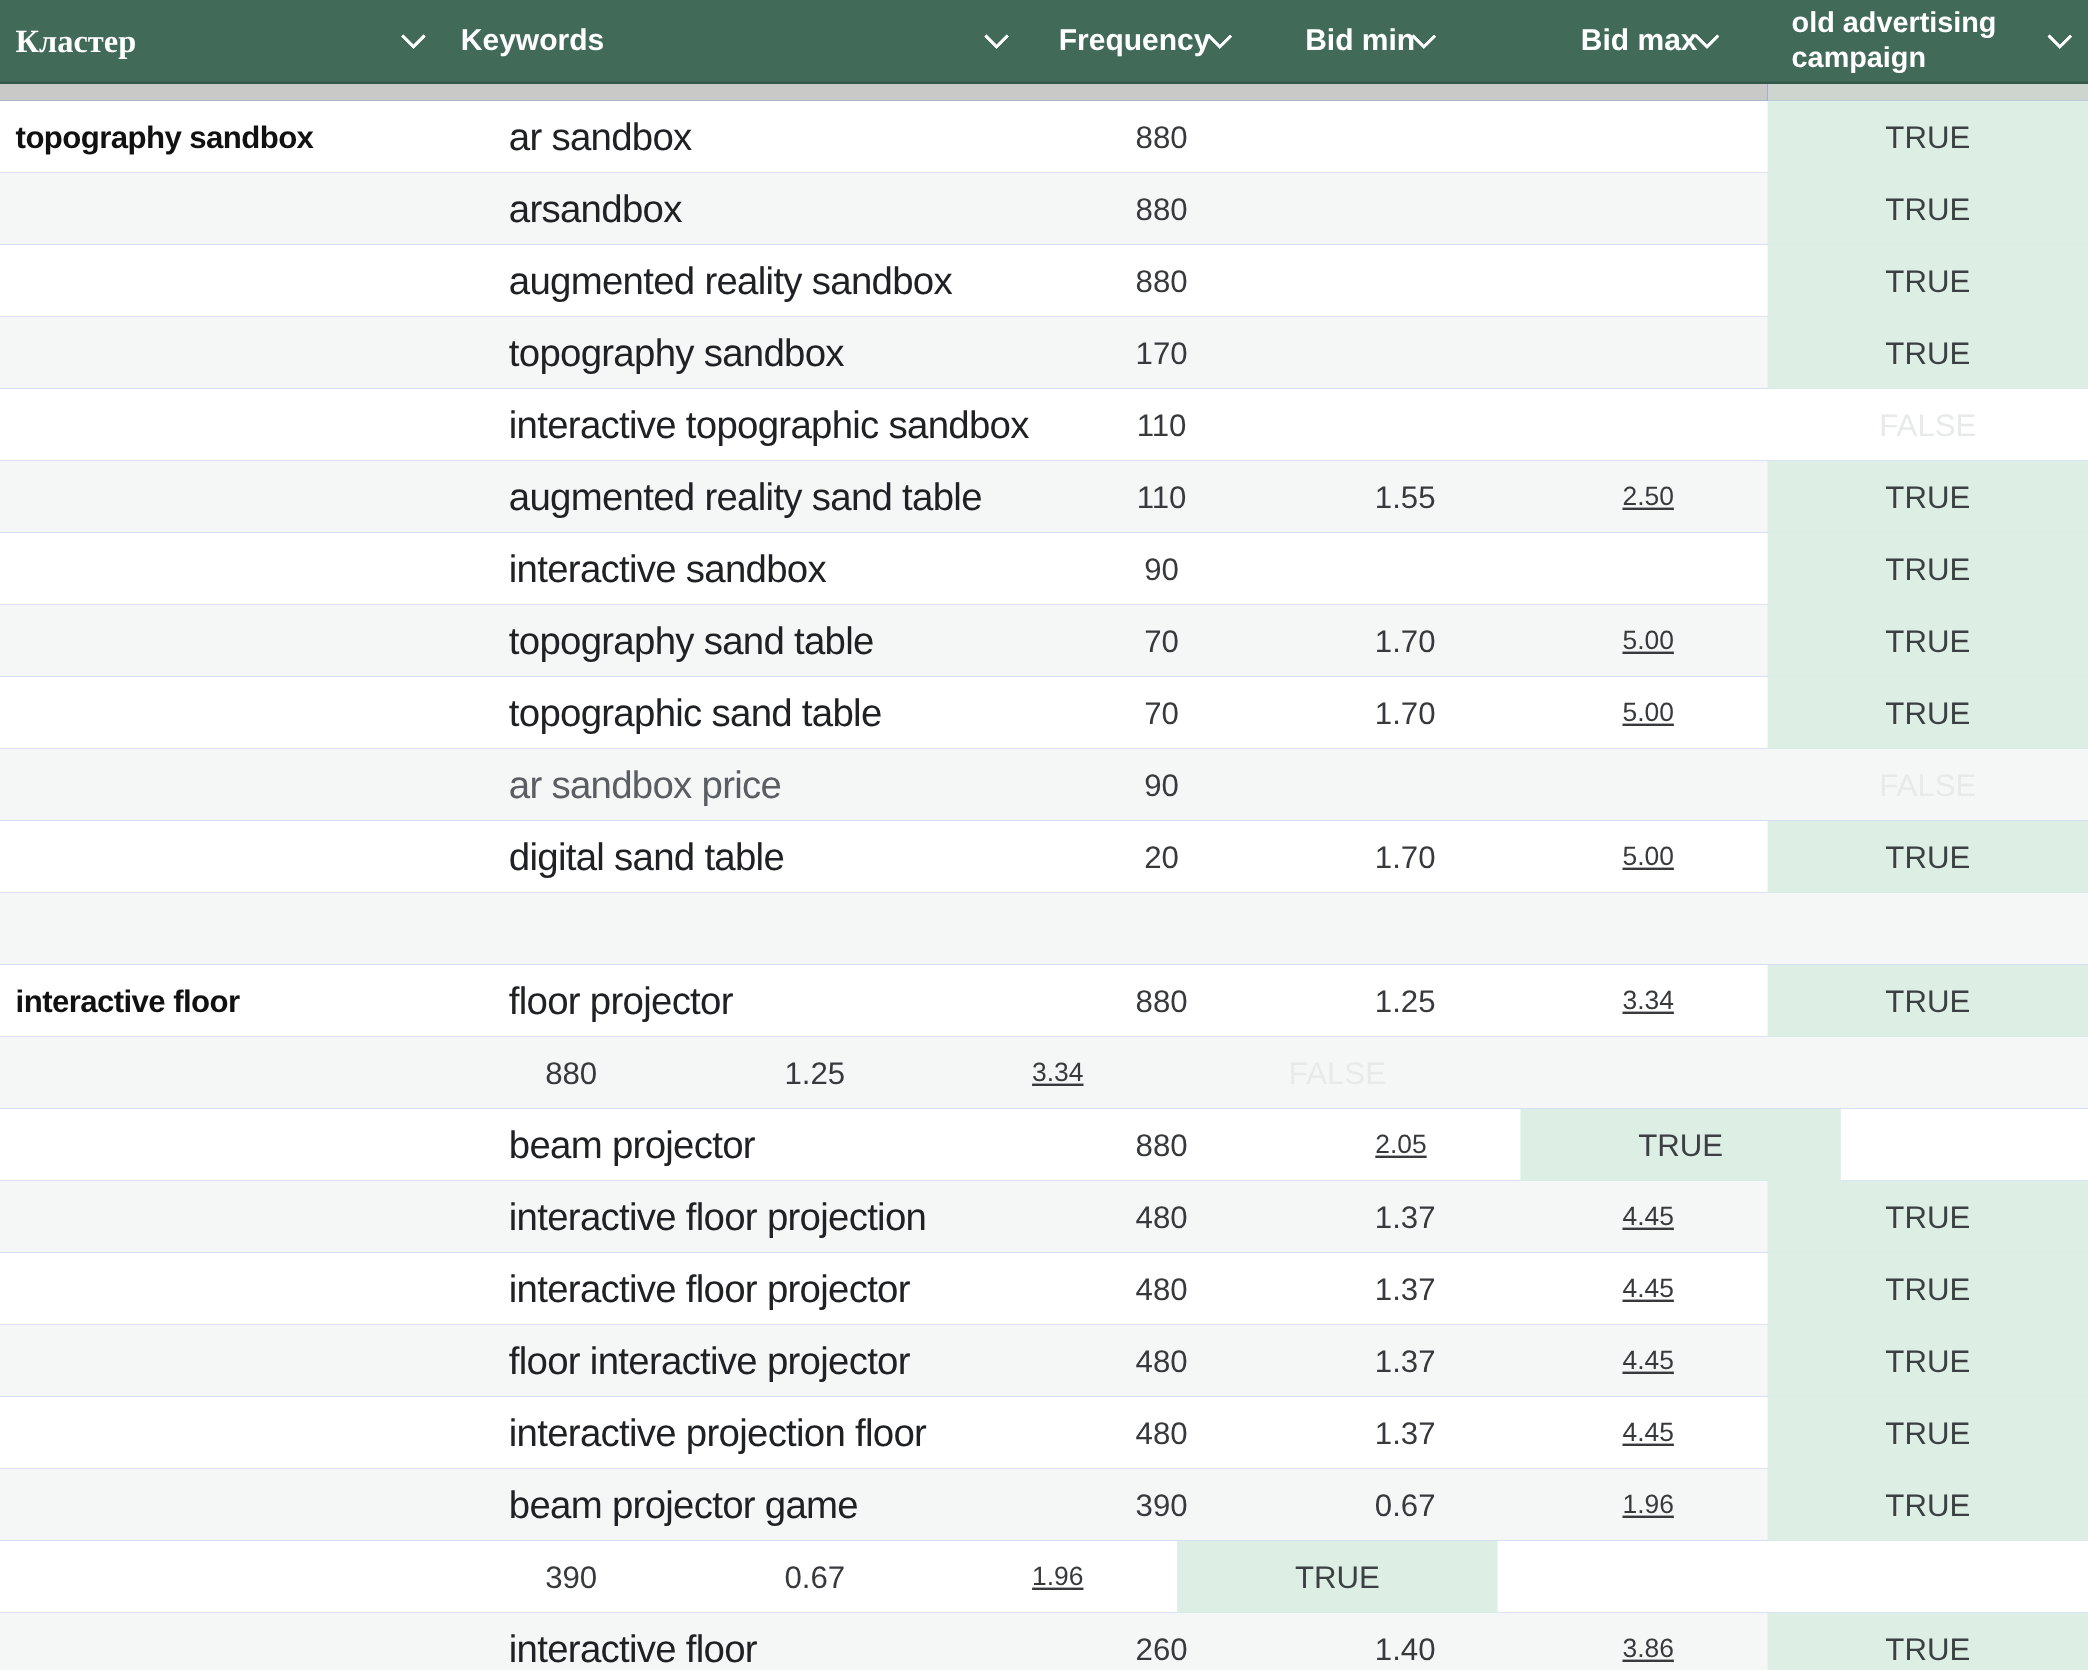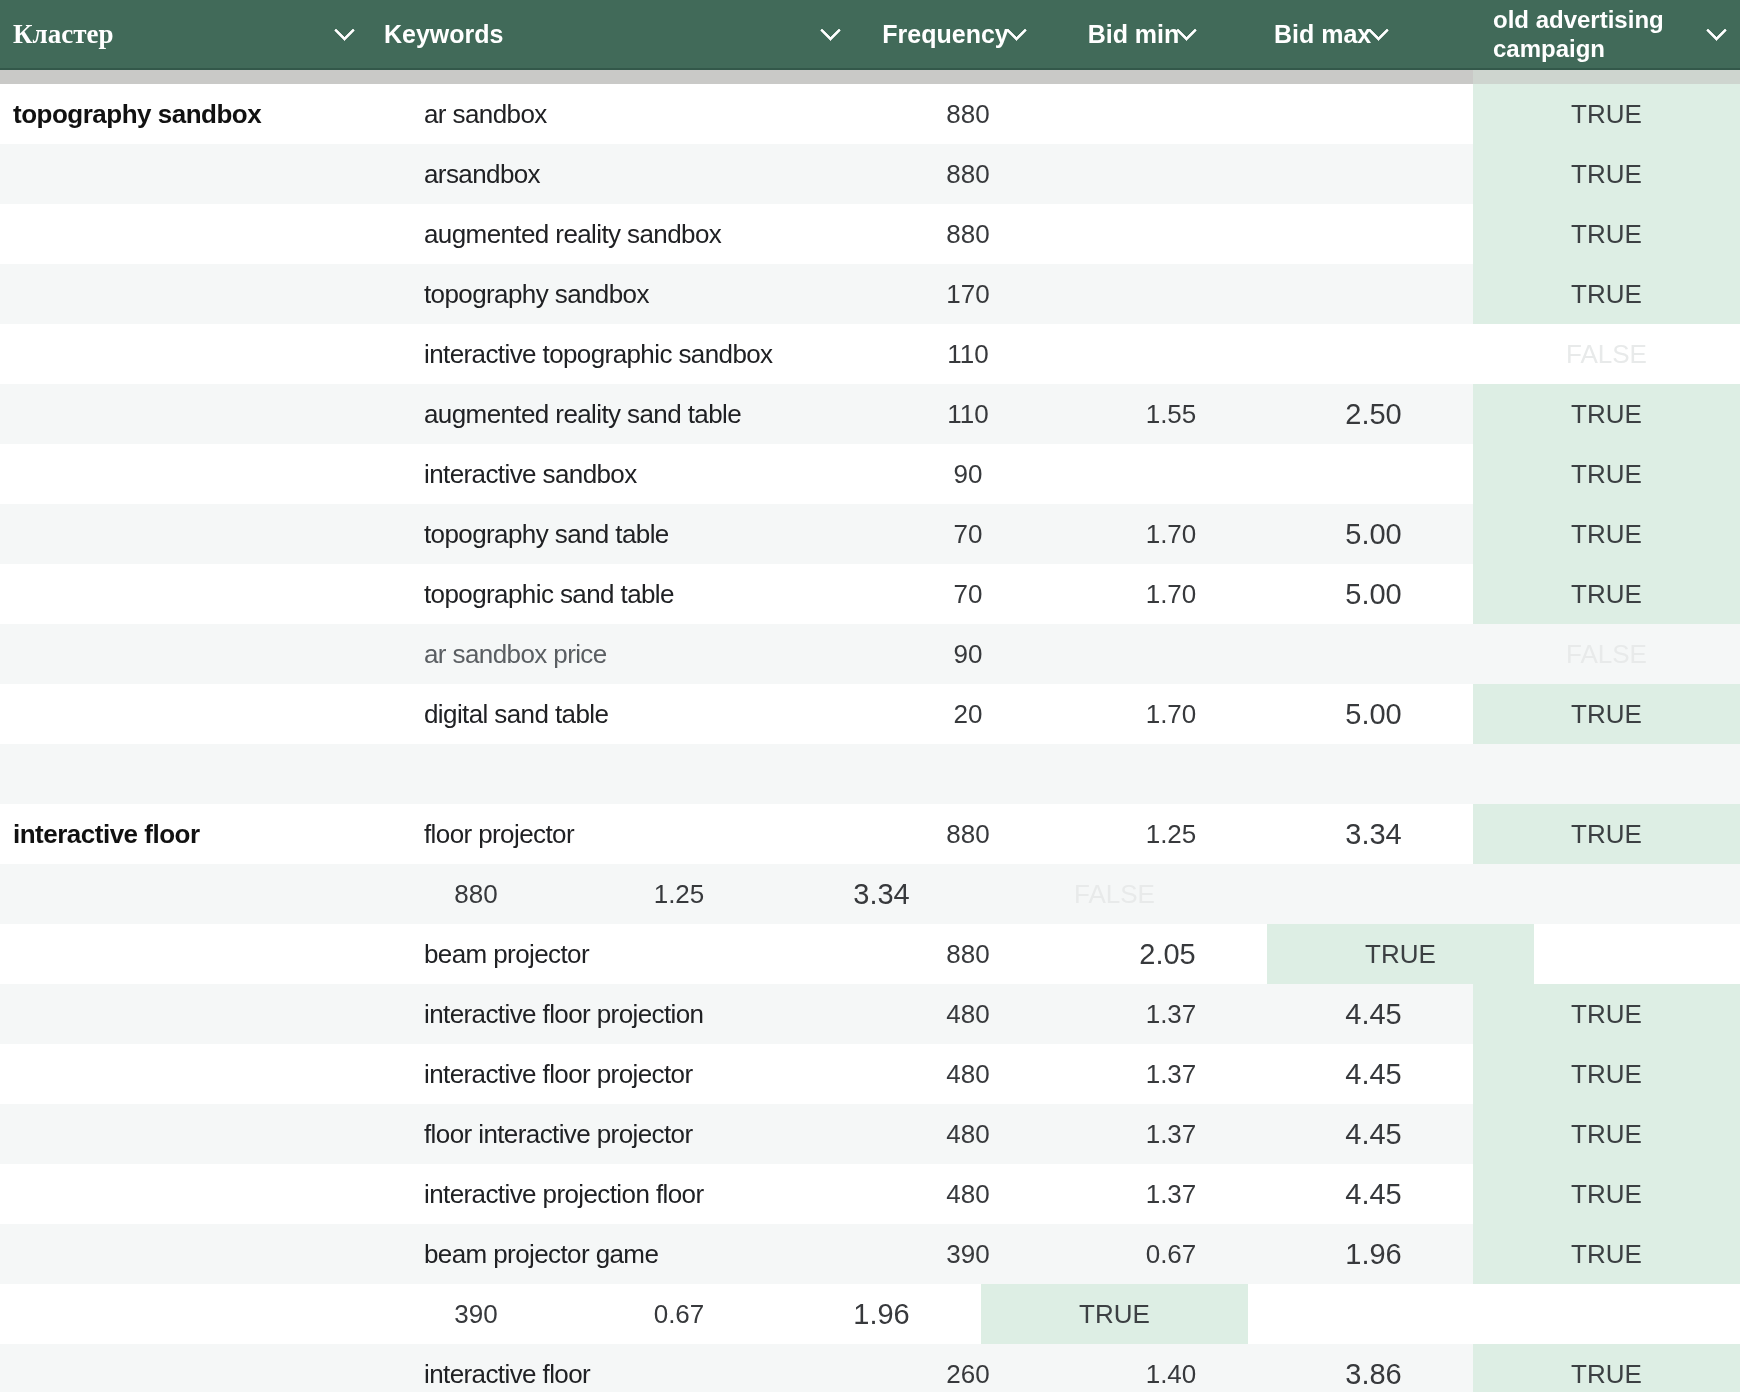--- a/index.html
+++ b/index.html
@@ -21,46 +21,46 @@
   .sheet{width:1740px;height:1392px;overflow:hidden;background:#1d4ed8;position:relative;}
 
   
   .header{display:flex;height:70px;background:var(--header-bg);border-bottom:2px solid var(--header-border);}
   .hcell{display:flex;align-items:center;color:#fff;font-weight:bold;font-size:25px;}
   .h-cluster{width:376px;justify-content:space-between;padding:0 24px 0 13px;
              font-family:"Liberation Serif", serif;font-size:27px;}
   .h-keywords{width:492px;justify-content:space-between;padding:0 30px 0 8px;}
   .h-freq{width:200px;justify-content:center;}
   .h-min{width:206px;justify-content:center;}
-  .h-max{width:199px;justify-content:flex-start;}
+  .h-max{width:199px;justify-content:center;}
   .h-camp{width:267px;justify-content:space-between;padding:0 16px 0 20px;}
   .hgroup{display:flex;align-items:center;gap:0;}
   .h-freq .hgroup{transform:translateX(-15px);}
   .h-min  .hgroup{transform:translateX(-30px);}
   .h-camp .hlabel{width:212px;font-size:24px;line-height:29px;}
   .chev{width:15px;height:15px;border-left:3px solid #fff;border-bottom:3px solid #fff;
         border-radius:1px;transform:rotate(-45deg);margin-top:-7px;flex:none;}
 
   
   .sep{display:flex;height:14px;}
   .sep-left{width:1473px;background:var(--separator);}
   .sep-right{width:267px;background:var(--separator-campaign);}
 
   
   .row{display:flex;height:60px;background:#fff;}
   .row.alt{background:var(--row-alt);}
   .cell{display:flex;align-items:center;height:100%;}
   .c-cluster{width:376px;padding-left:13px;font-weight:bold;font-size:26px;
              letter-spacing:-0.5px;color:#111;}
-  .c-keyword{width:492px;padding-left:48px;font-size:26px;letter-spacing:-0.6px;
+  .c-keyword{width:492px;padding-left:48px;font-size:32px;letter-spacing:-0.6px;
              color:var(--text-main);}
   .c-keyword.muted{color:var(--text-muted);}
   .c-freq{width:200px;justify-content:center;font-size:26px;color:var(--text-num);}
   .c-min{width:206px;justify-content:center;font-size:26px;color:var(--text-num);}
-  .c-max{width:199px;justify-content:center;font-size:29px;color:var(--text-num);}
+  .c-max{width:199px;justify-content:center;font-size:22px;color:var(--text-num);text-decoration:underline;}
   .c-camp{width:267px;justify-content:center;font-size:26px;}
   .c-camp.camp-true{background:var(--true-cell-bg);color:var(--true-text);}
   .c-camp.camp-false{color:var(--false-text);}
 </style>
 </head>
 <body>
 
 <div class="sheet">
 
   <div class="header">

